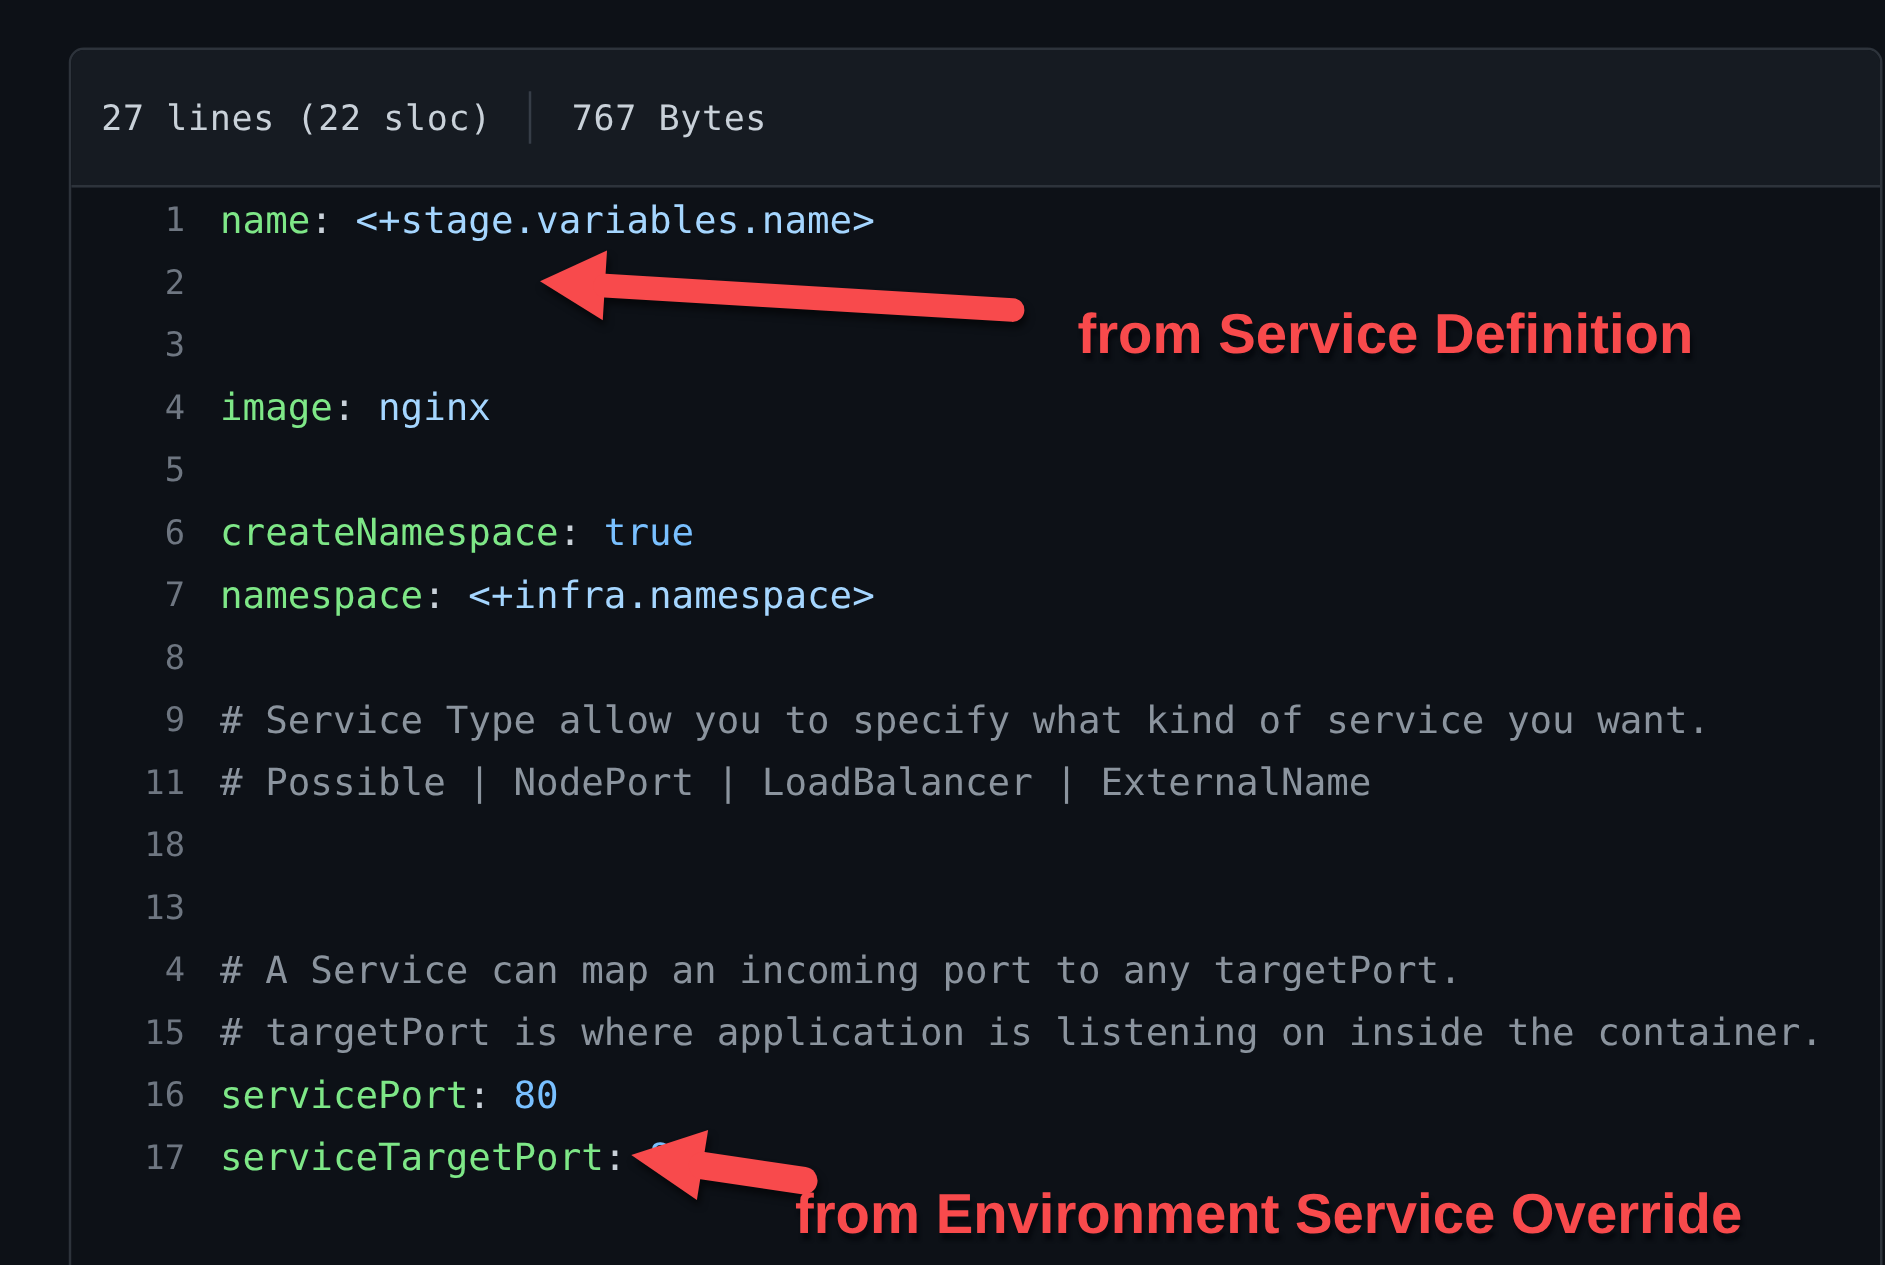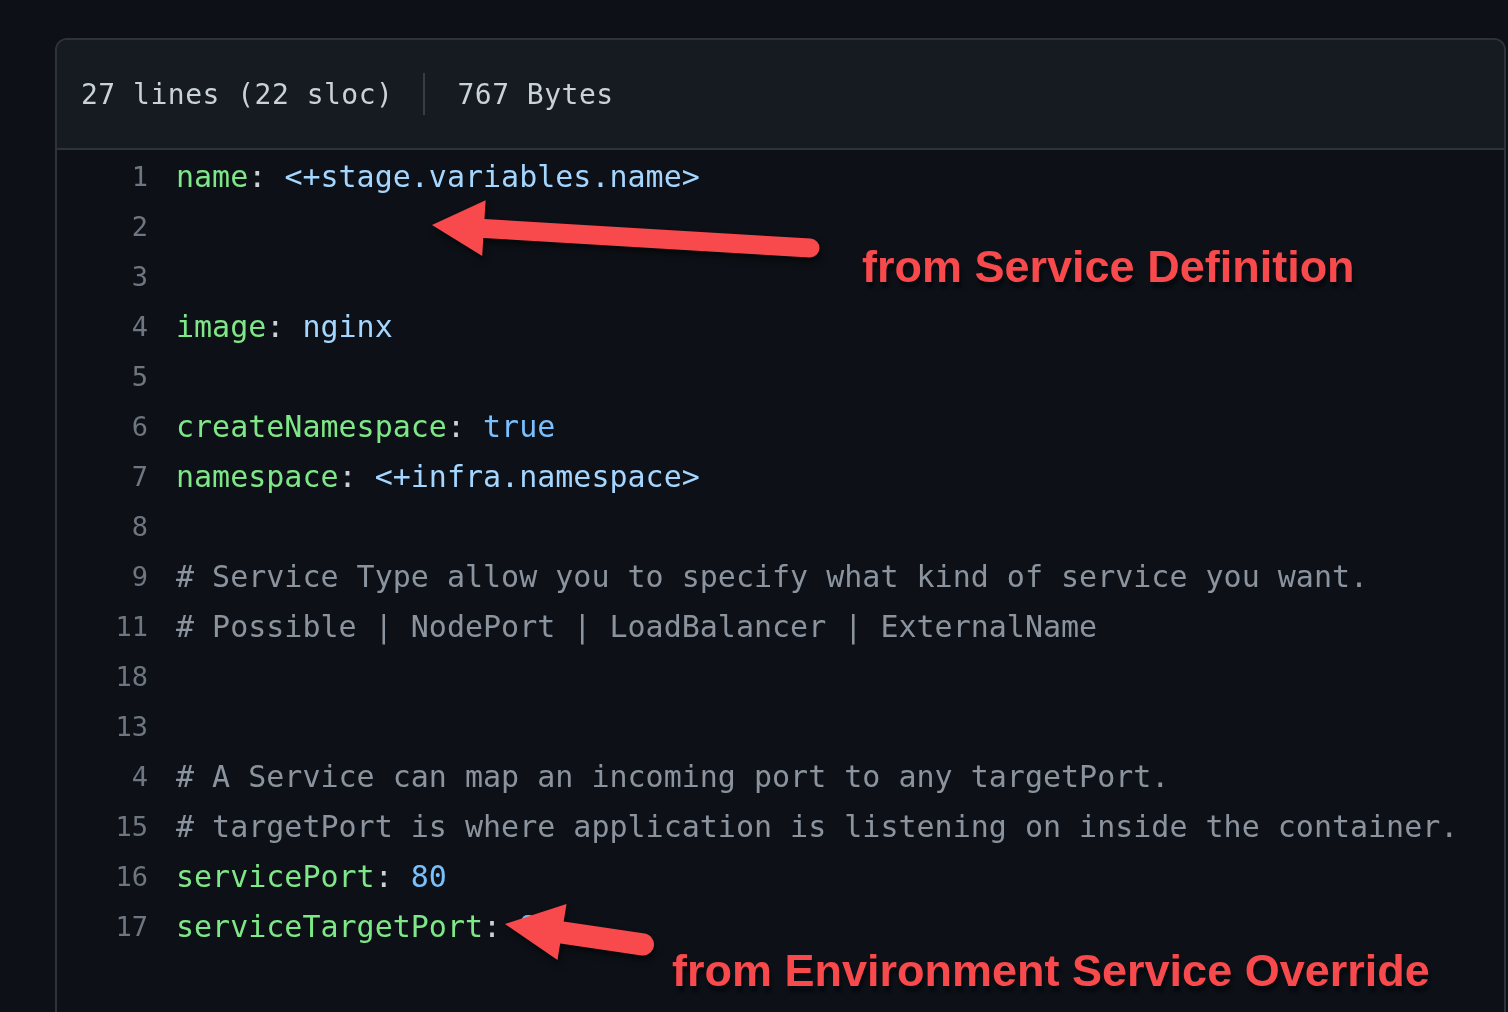--- a/index.html
+++ b/index.html
@@ -145,13 +145,13 @@
     <line x1="484" y1="228.5" x2="810" y2="248" stroke-width="19"></line>
   </g>
   <g class="arrow">
     <polygon points="505,924 566.5,904 557.5,960"></polygon>
     <line x1="562" y1="932.5" x2="643" y2="944.5" stroke-width="22"></line>
   </g>
 </svg>
 
 <div class="annotation" style="left:862px;top:222px;">from Service Definition</div>
 
-<div class="annotation" style="left:672px;top:926px;">from Environment Service Override</div>
+<div class="annotation" style="left:636px;top:926px;">from Environment Service Override</div>
 
 </body></html>

